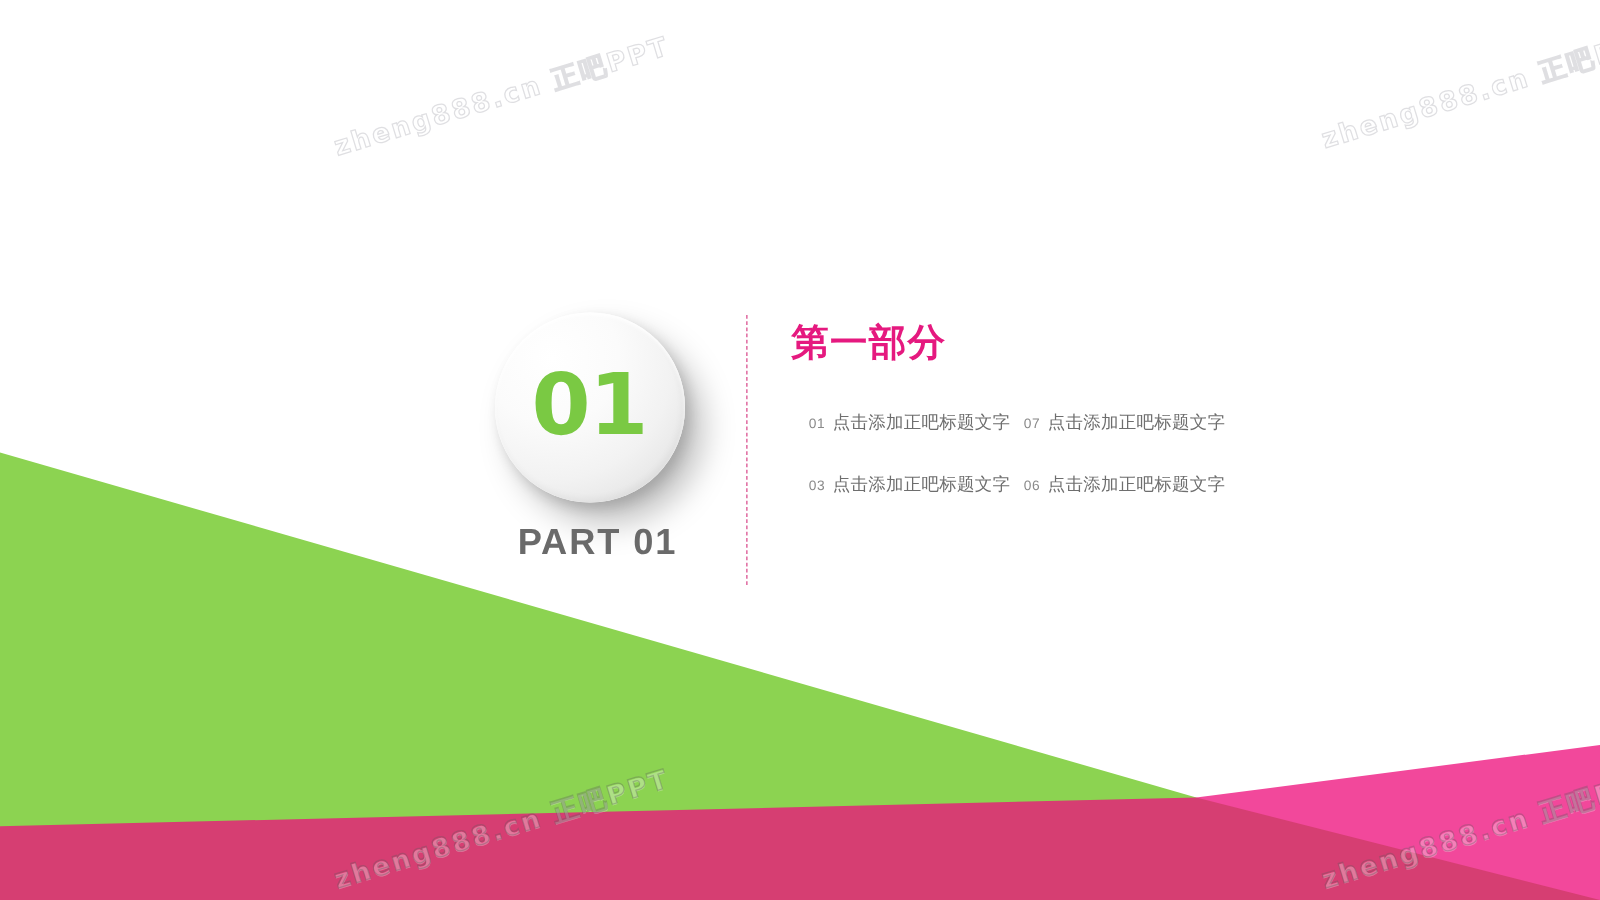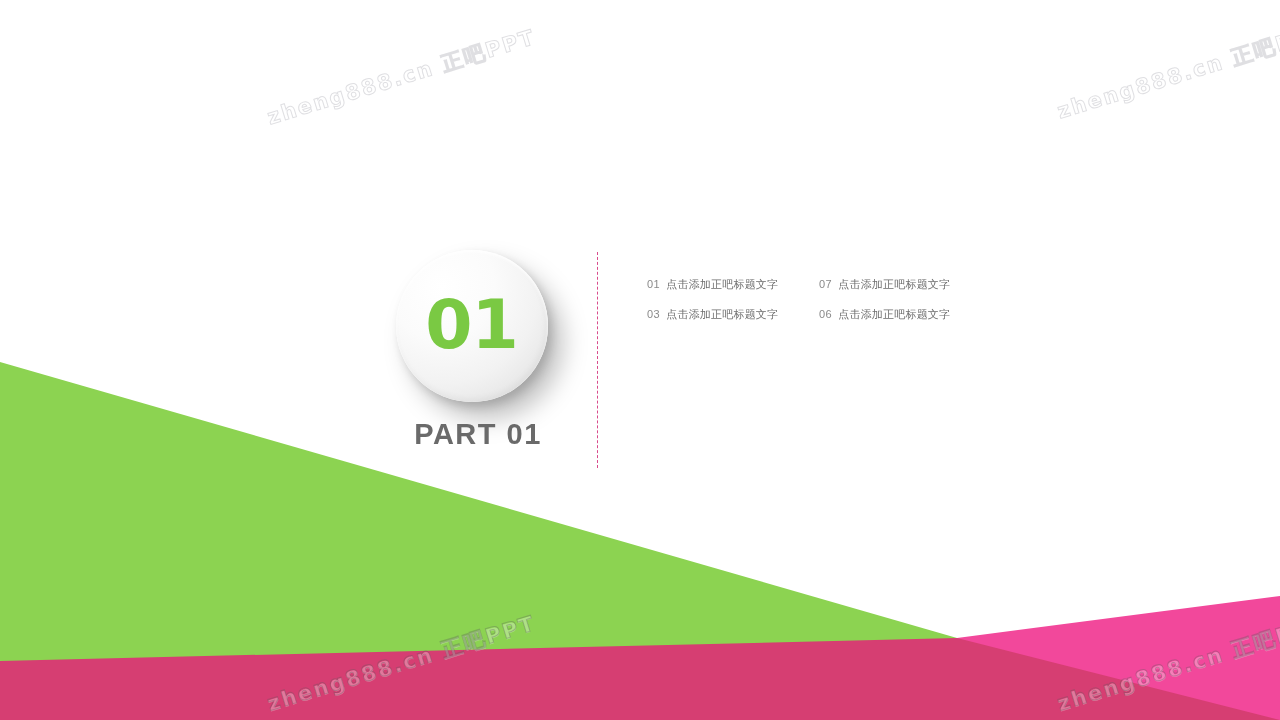--- a/index.html
+++ b/index.html
@@ -156,24 +156,25 @@
     white-space:nowrap;
   }
   .bullet-num{
     font-family:"Liberation Sans","DejaVu Sans",sans-serif;
     font-size:11px;
     color:#8a8a8a;
     margin-right:6px;
     letter-spacing:0.5px;
   }
   .bullet-text{
-    font-family:Liberation Serif, serif;
-    font-size:11px;
+    font-family:Liberation Sans, sans-serif;
+    font-size:14px;
     color:#6e6e6e;
     letter-spacing:0.2px;
+    margin-top:16px;
   }
 </style>
 </head>
 <body>
 
 <div id="slide">
 
   <svg class="shapes" viewBox="0 0 1280 720" width="1280" height="720" preserveAspectRatio="none" aria-hidden="true">
 
     <polygon points="0,362 957,638 957,720 0,720" fill="#8CD351"></polygon>
@@ -198,20 +199,21 @@
         <span class="badge-num" style="color:#7AC943;">01</span>
       </div>
     </div>
 
     <div class="part-label">PART 01</div>
 
     <div class="divider"></div>
 
     <div class="text-col">
 
+      <div class="kicker" style="color:#E5197F;">第一部分</div>
 
 
       <div class="bullets">
 
         <div class="bullet">
           <span class="bullet-num">01</span>
           <span class="bullet-text">点击添加正吧标题文字</span>
         </div>
 
         <div class="bullet">

